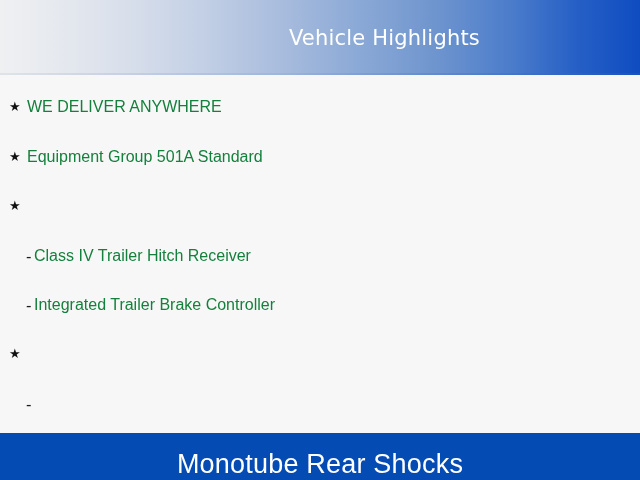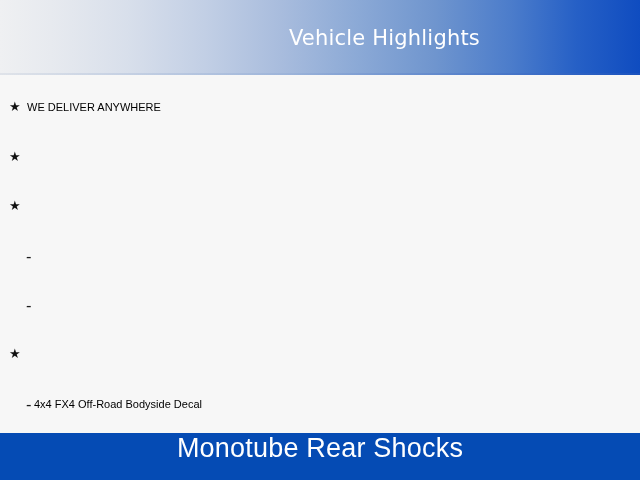--- a/index.html
+++ b/index.html
@@ -95,22 +95,22 @@
     width: 18px;
     margin-left: 9px;
     color: #111111;
     font-size: 13px;
     line-height: 24px;
     text-align: left;
     font-family: "DejaVu Sans", sans-serif;
   }
   .row-label {
     display: inline-block;
-    color: #000000;
-    font-size: 11px;
+    color: #15803d;
+    font-size: 16px;
     line-height: 24px;
     font-family: "Liberation Sans", sans-serif;
     font-weight: 400;
   }
 
   
   .list-row.sub .row-bullet {
     margin-left: 26px;
     width: 8px;
     font-size: 16.5px;
@@ -123,21 +123,21 @@
 
   
   #bottom-banner {
     position: absolute;
     left: 0;
     top: 433px;
     width: 640px;
     height: 47px;
     background: #054bb4;
     display: flex;
-    align-items: flex-start;
+    align-items: flex-end;
     justify-content: center;
   }
   #bottom-banner-text {
     color: #ffffff;
     font-size: 27px;
     line-height: 31px;
     letter-spacing: 0.2px;
     white-space: nowrap;
     font-family: "Liberation Sans", sans-serif;
     font-weight: 400;
@@ -153,36 +153,38 @@
   <div id="header-title">Vehicle Highlights</div>
 
   <div id="highlights-list">
 
   <div class="list-row" style="top: 20px;">
         <span class="row-bullet">★</span>
         <span class="row-label">WE DELIVER ANYWHERE</span>
       </div>
       <div class="list-row" style="top: 70px;">
         <span class="row-bullet">★</span>
+        <span class="row-label">Equipment Group 501A Standard</span>
       </div>
       <div class="list-row" style="top: 119px;">
         <span class="row-bullet">★</span>
       </div>
       <div class="list-row sub" style="top: 169px;">
         <span class="row-bullet">-</span>
+        <span class="row-label">Class IV Trailer Hitch Receiver</span>
       </div>
       <div class="list-row sub" style="top: 218px;">
         <span class="row-bullet">-</span>
+        <span class="row-label">Integrated Trailer Brake Controller</span>
       </div>
       <div class="list-row" style="top: 267px;">
         <span class="row-bullet">★</span>
       </div>
       <div class="list-row sub" style="top: 317px;">
         <span class="row-bullet">-</span>
-        <span class="row-label">4x4 FX4 Off-Road Bodyside Decal</span>
       </div>
     </div>
 
   <div id="bottom-banner">
     <div id="bottom-banner-text">Monotube Rear Shocks</div>
   </div>
 
 </div>
 
 </body></html>

